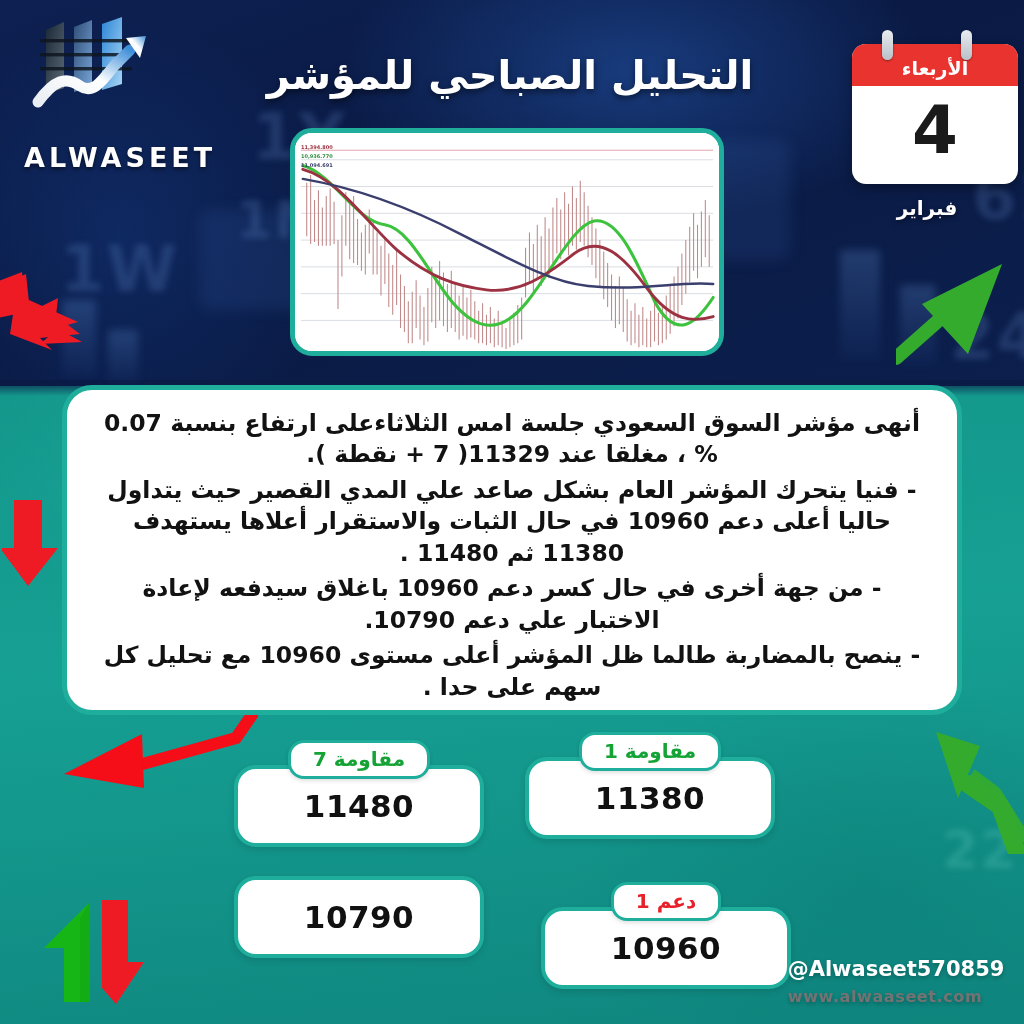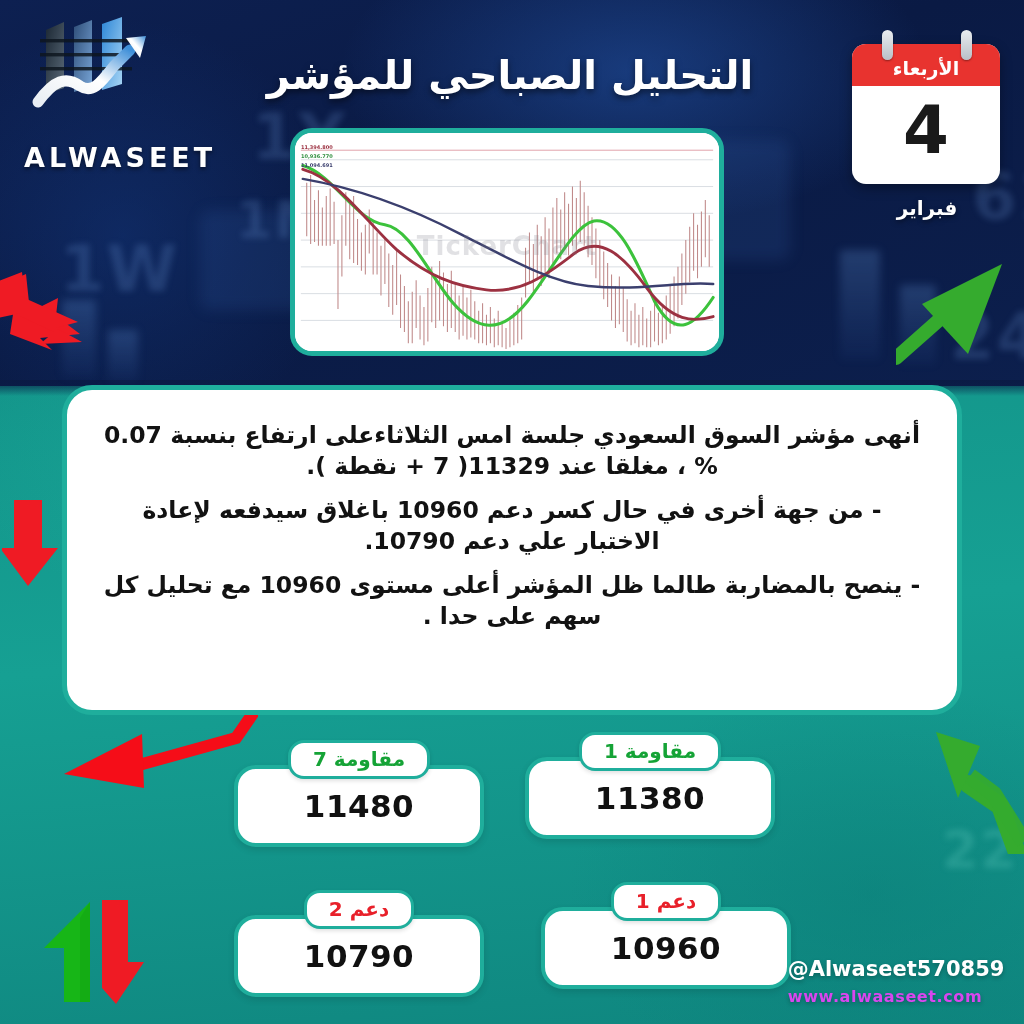--- a/index.html
+++ b/index.html
@@ -71,21 +71,21 @@
   
   .calendar { position: absolute; right: 22px; top: 30px; width: 150px; }
   .cal-rings { position: relative; height: 14px; }
   .ring {
     position:absolute; top: 0; width: 11px; height: 30px; border-radius: 6px;
     background: linear-gradient(180deg,#e9ecef,#b9c0c7); z-index: 3;
     box-shadow: 0 1px 2px rgba(0,0,0,.4);
   }
   .ring.l { left: 30px; } .ring.r { right: 30px; }
   .cal-body {
-    position: relative; width: 148px; border-radius: 14px; overflow: hidden;
+    position: relative; width: 166px; border-radius: 14px; overflow: hidden;
     background: #fff; box-shadow: 0 4px 12px rgba(0,0,0,.35); z-index: 2;
   }
   .cal-head {
     background: #e8332f; color: #fff; text-align: center;
     font-size: 19px; font-weight: 700; padding: 13px 0 7px; direction: rtl;
   }
   .cal-day {
     text-align: center; color: #1a1a1a; font-size: 66px; font-weight: 800;
     line-height: 1; padding: 12px 0 20px;
   }
@@ -114,21 +114,21 @@
   .arrow { position: absolute; }
 
   
   .text-card {
     position: absolute; left: 62px; top: 385px; width: 900px; height: 330px;
     background: #ffffff; border: 5px solid #1fae9c; border-radius: 30px;
     padding: 18px 30px 10px; direction: rtl;
   }
   .text-card p {
     color: #121212; font-size: 23.5px; font-weight: 700;
-    line-height: 1.34; text-align: center; margin: 12px 0 4px;
+    line-height: 1.34; text-align: center; margin: 0 0 4px;
   }
 
   
   .lvl { position: absolute; width: 250px; }
   .lvl-tag {
     position: relative; z-index: 3; margin: 0 auto; width: fit-content;
     background: #ffffff; border: 3px solid #1fae9c; border-radius: 16px;
     padding: 4px 22px 5px; font-size: 20px; font-weight: 800; direction: rtl;
     box-shadow: 0 2px 4px rgba(0,0,0,.12);
   }
@@ -153,21 +153,21 @@
   }
   .contact .tw {
     display:flex; align-items:center; justify-content:center; gap: 22px;
     margin-top: 4px;
   }
   .contact .tw span.handle {
     color: #ffffff; font-size: 21px; font-weight: 700;
     text-shadow: 0 2px 4px rgba(0,0,0,.28);
   }
   .contact .site {
-    margin-top: 6px; color: #d946ef; font-size: 16px; font-weight: 700;
+    margin-top: 6px; color: #737373; font-size: 16px; font-weight: 700;
     letter-spacing: .6px; text-shadow: 0 2px 4px rgba(0,0,0,.28);
   }
 </style>
 </head>
 <body>
 
 <div id="poster">
 
   <div class="bg-top"></div>
   <div class="bg-bottom"></div>
@@ -271,21 +271,20 @@
       <path d="M8,38 C44,48 72,92 104,122 C136,150 164,160 196,164 C230,168 256,150 286,126
                C312,106 336,128 360,162 C386,198 408,198 428,192" fill="none" stroke="#9c3141" stroke-width="3" stroke-linecap="round"></path>
       <path d="M8,48 C54,56 110,74 170,106 C224,134 262,156 300,160 C338,164 368,160 398,158
                C412,157 420,157 428,158" fill="none" stroke="#3b3f6e" stroke-width="2.6" stroke-linecap="round"></path>
     </svg>
     <div class="chart-pricetags">
       <div class="ptag" style="color:#9c3141;">11,394.800</div>
       <div class="ptag" style="color:#2f8f3f;">10,936.770</div>
       <div class="ptag" style="color:#3b3f6e;">11,094.691</div>
     </div>
-    <div class="chart-watermark">TickerChart</div>
   </div>
 
   <svg class="arrow" style="left:-4px; top:272px;" width="110" height="80">
     <polygon points="2,14 30,2 34,40 62,26 60,44 84,62 44,66 56,78 14,62 18,36 2,40" fill="#ef1b24"></polygon>
     <polygon points="0,10 26,0 30,40 2,46" fill="#ef1b24"></polygon>
     <polygon points="24,24 82,50 60,56 86,70 44,72 58,60 24,44" fill="#ef1b24"></polygon>
   </svg>
 
   <svg class="arrow" style="left:2px; top:500px;" width="60" height="90">
     <polygon points="12,0 40,0 40,48 56,48 26,86 -2,48 12,48" fill="#ef1b24"></polygon>
@@ -308,40 +307,40 @@
   </svg>
 
   <svg class="arrow" style="left:36px; top:896px;" width="130" height="112">
     <polygon points="28,32 54,6 54,106 28,106 28,52 8,52" fill="#17b617"></polygon>
     <polygon points="44,22 54,6 54,106 44,106" fill="#0f9b0f" opacity=".35"></polygon>
     <polygon points="66,4 92,4 92,66 108,66 80,108 66,92" fill="#ef1b24"></polygon>
   </svg>
 
   <div class="text-card">
     <p>أنهى مؤشر السوق السعودي جلسة امس الثلاثاءعلى ارتفاع بنسبة 0.07 % ، مغلقا عند 11329( 7 + نقطة ).</p>
+    <p>- فنيا  يتحرك المؤشر العام بشكل صاعد   علي المدي القصير   حيث يتداول حاليا أعلى دعم  10960 في حال  الثبات والاستقرار أعلاها يستهدف 11380  ثم 11480 .</p>
     <p>- من جهة أخرى في حال  كسر دعم  10960 باغلاق سيدفعه   لإعادة الاختبار علي دعم   10790.</p>
     <p>- ينصح بالمضاربة طالما ظل   المؤشر أعلى مستوى 10960 مع تحليل كل سهم على حدا .</p>
   </div>
 
   <div class="lvl" style="left:234px; top:740px;">
     <div class="lvl-tag res">مقاومة 7</div>
     <div class="lvl-box">
       <span class="lvl-val">11480</span>
     </div>
   </div>
 
   <div class="lvl" style="left:525px; top:732px;">
     <div class="lvl-tag res">مقاومة 1</div>
     <div class="lvl-box">
       <span class="lvl-val">11380</span>
     </div>
   </div>
 
   <div class="lvl" style="left:234px; top:890px;">
-    <div class="lvl-tag sup">دعم 2</div>
     <div class="lvl-box">
       <span class="lvl-val">10790</span>
     </div>
   </div>
 
   <div class="lvl" style="left:541px; top:882px;">
     <div class="lvl-tag sup">دعم 1</div>
     <div class="lvl-box">
       <span class="lvl-val">10960</span>
     </div>

